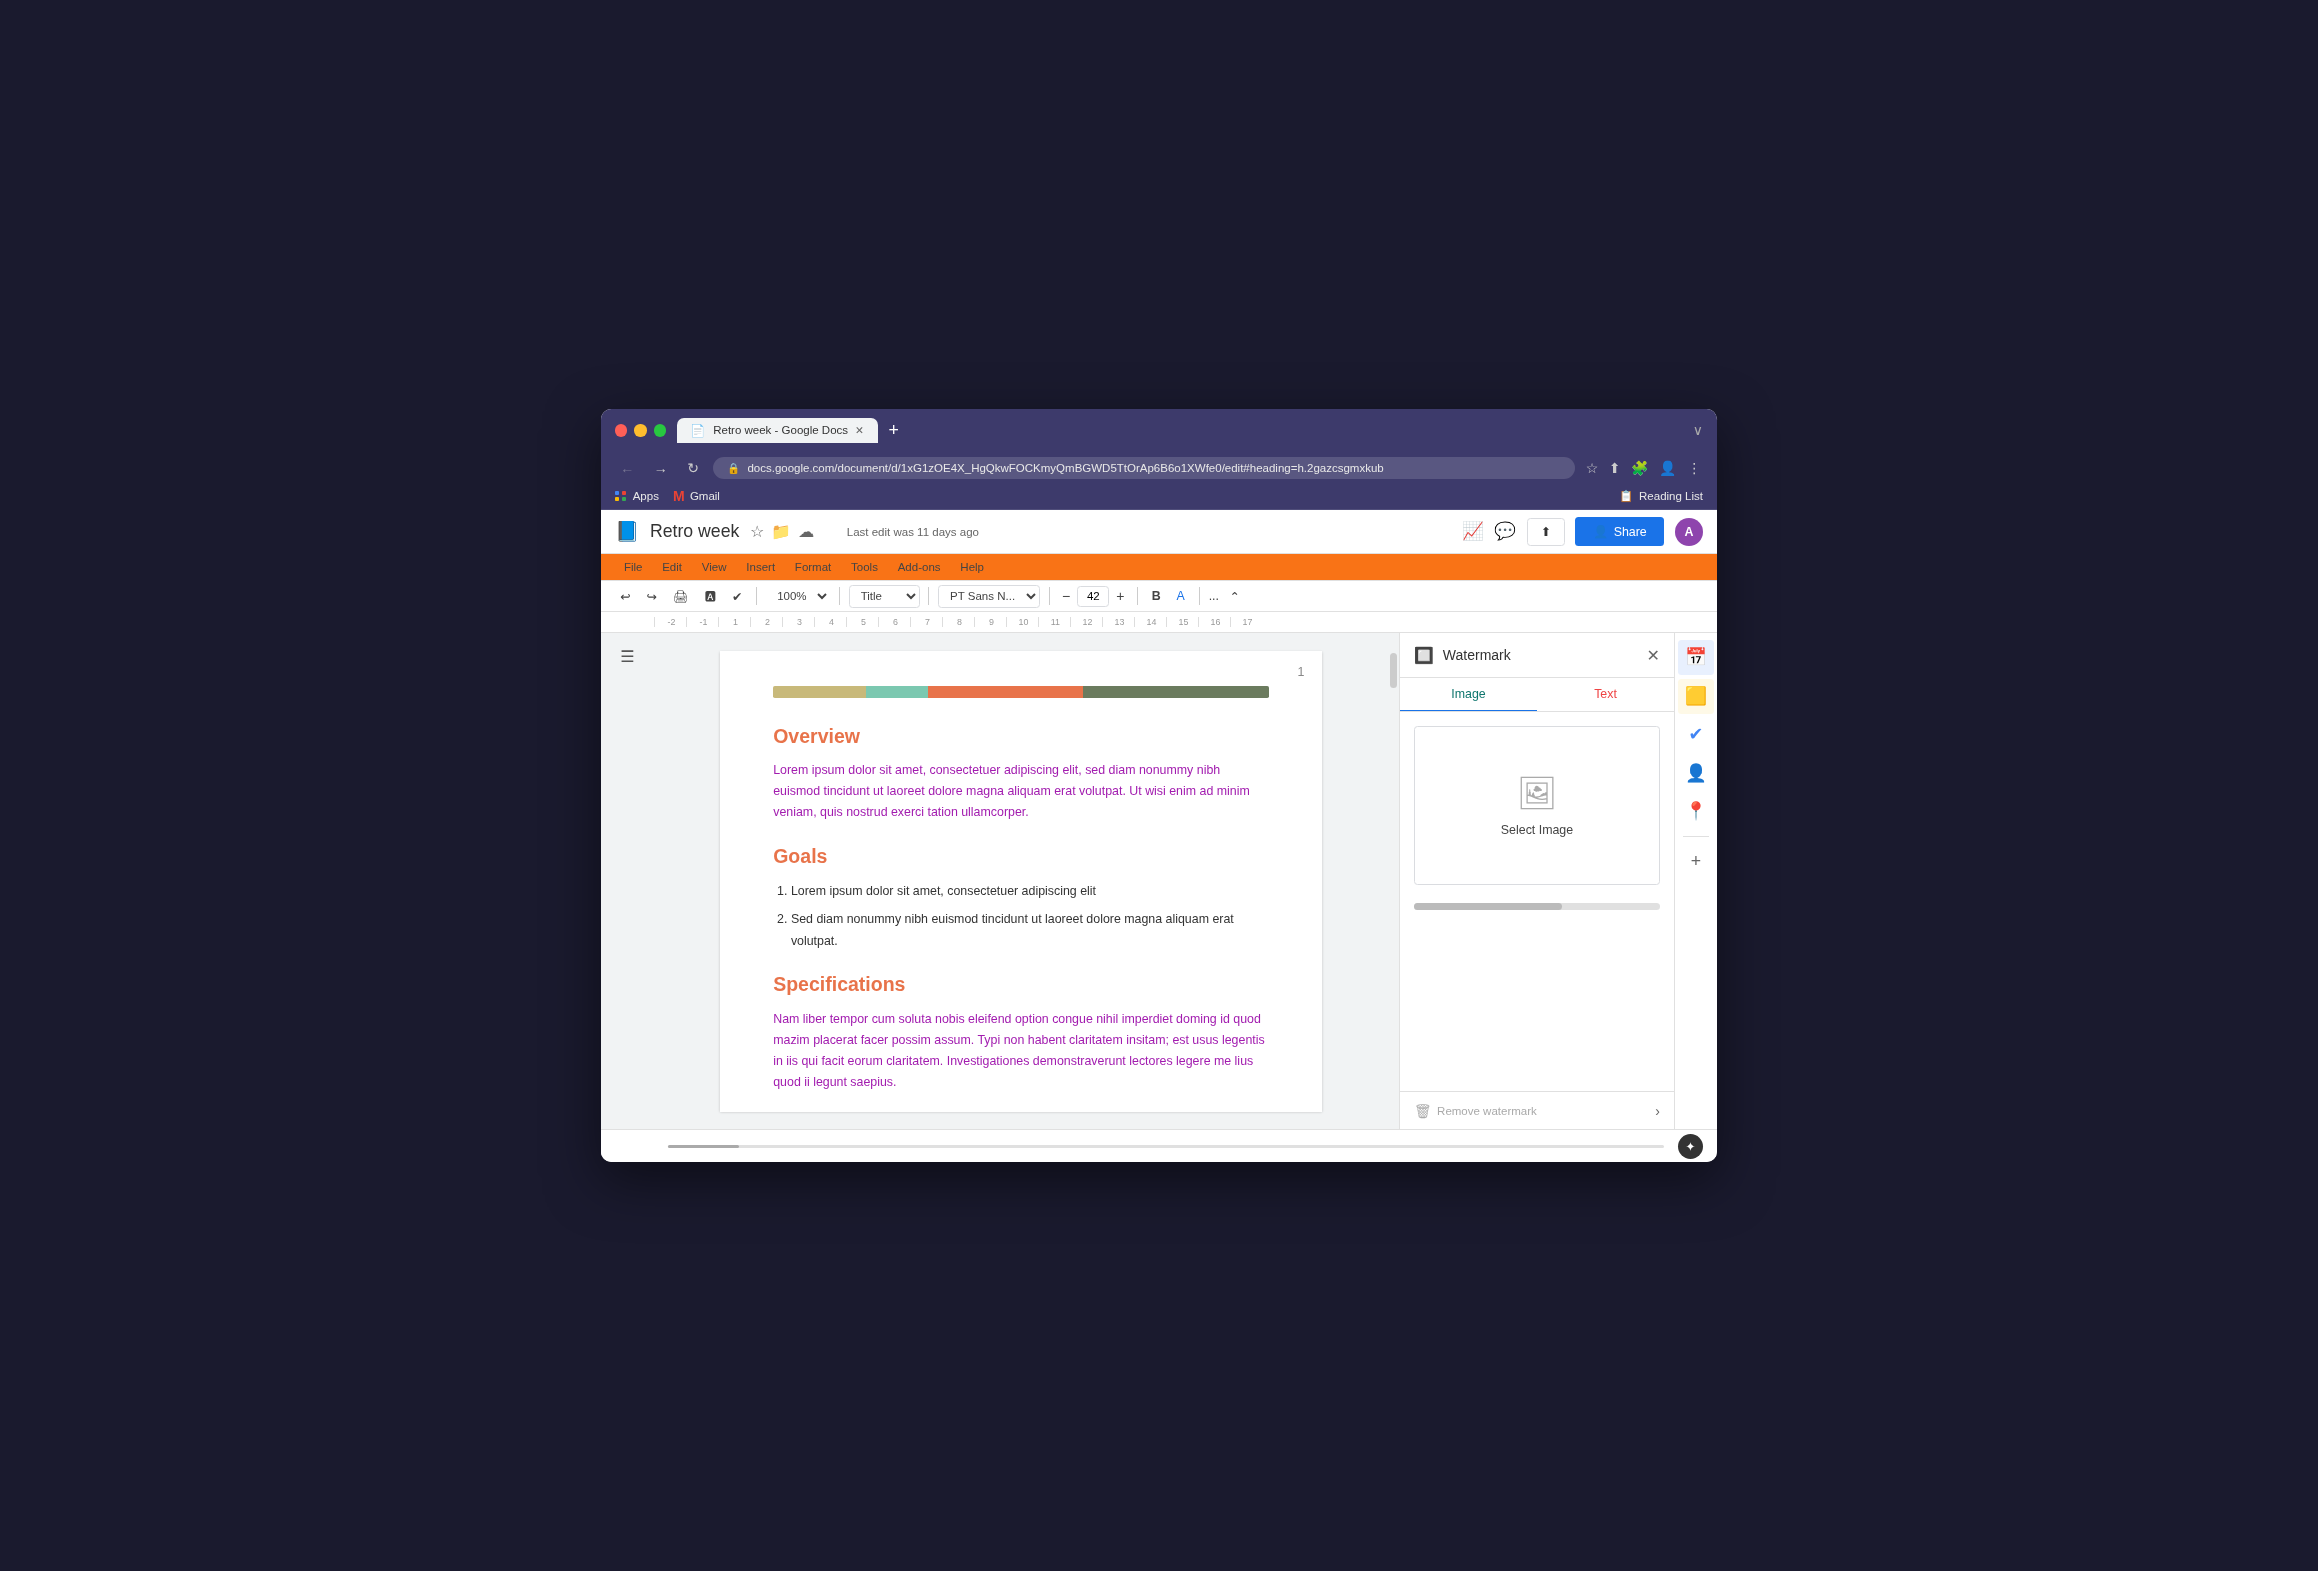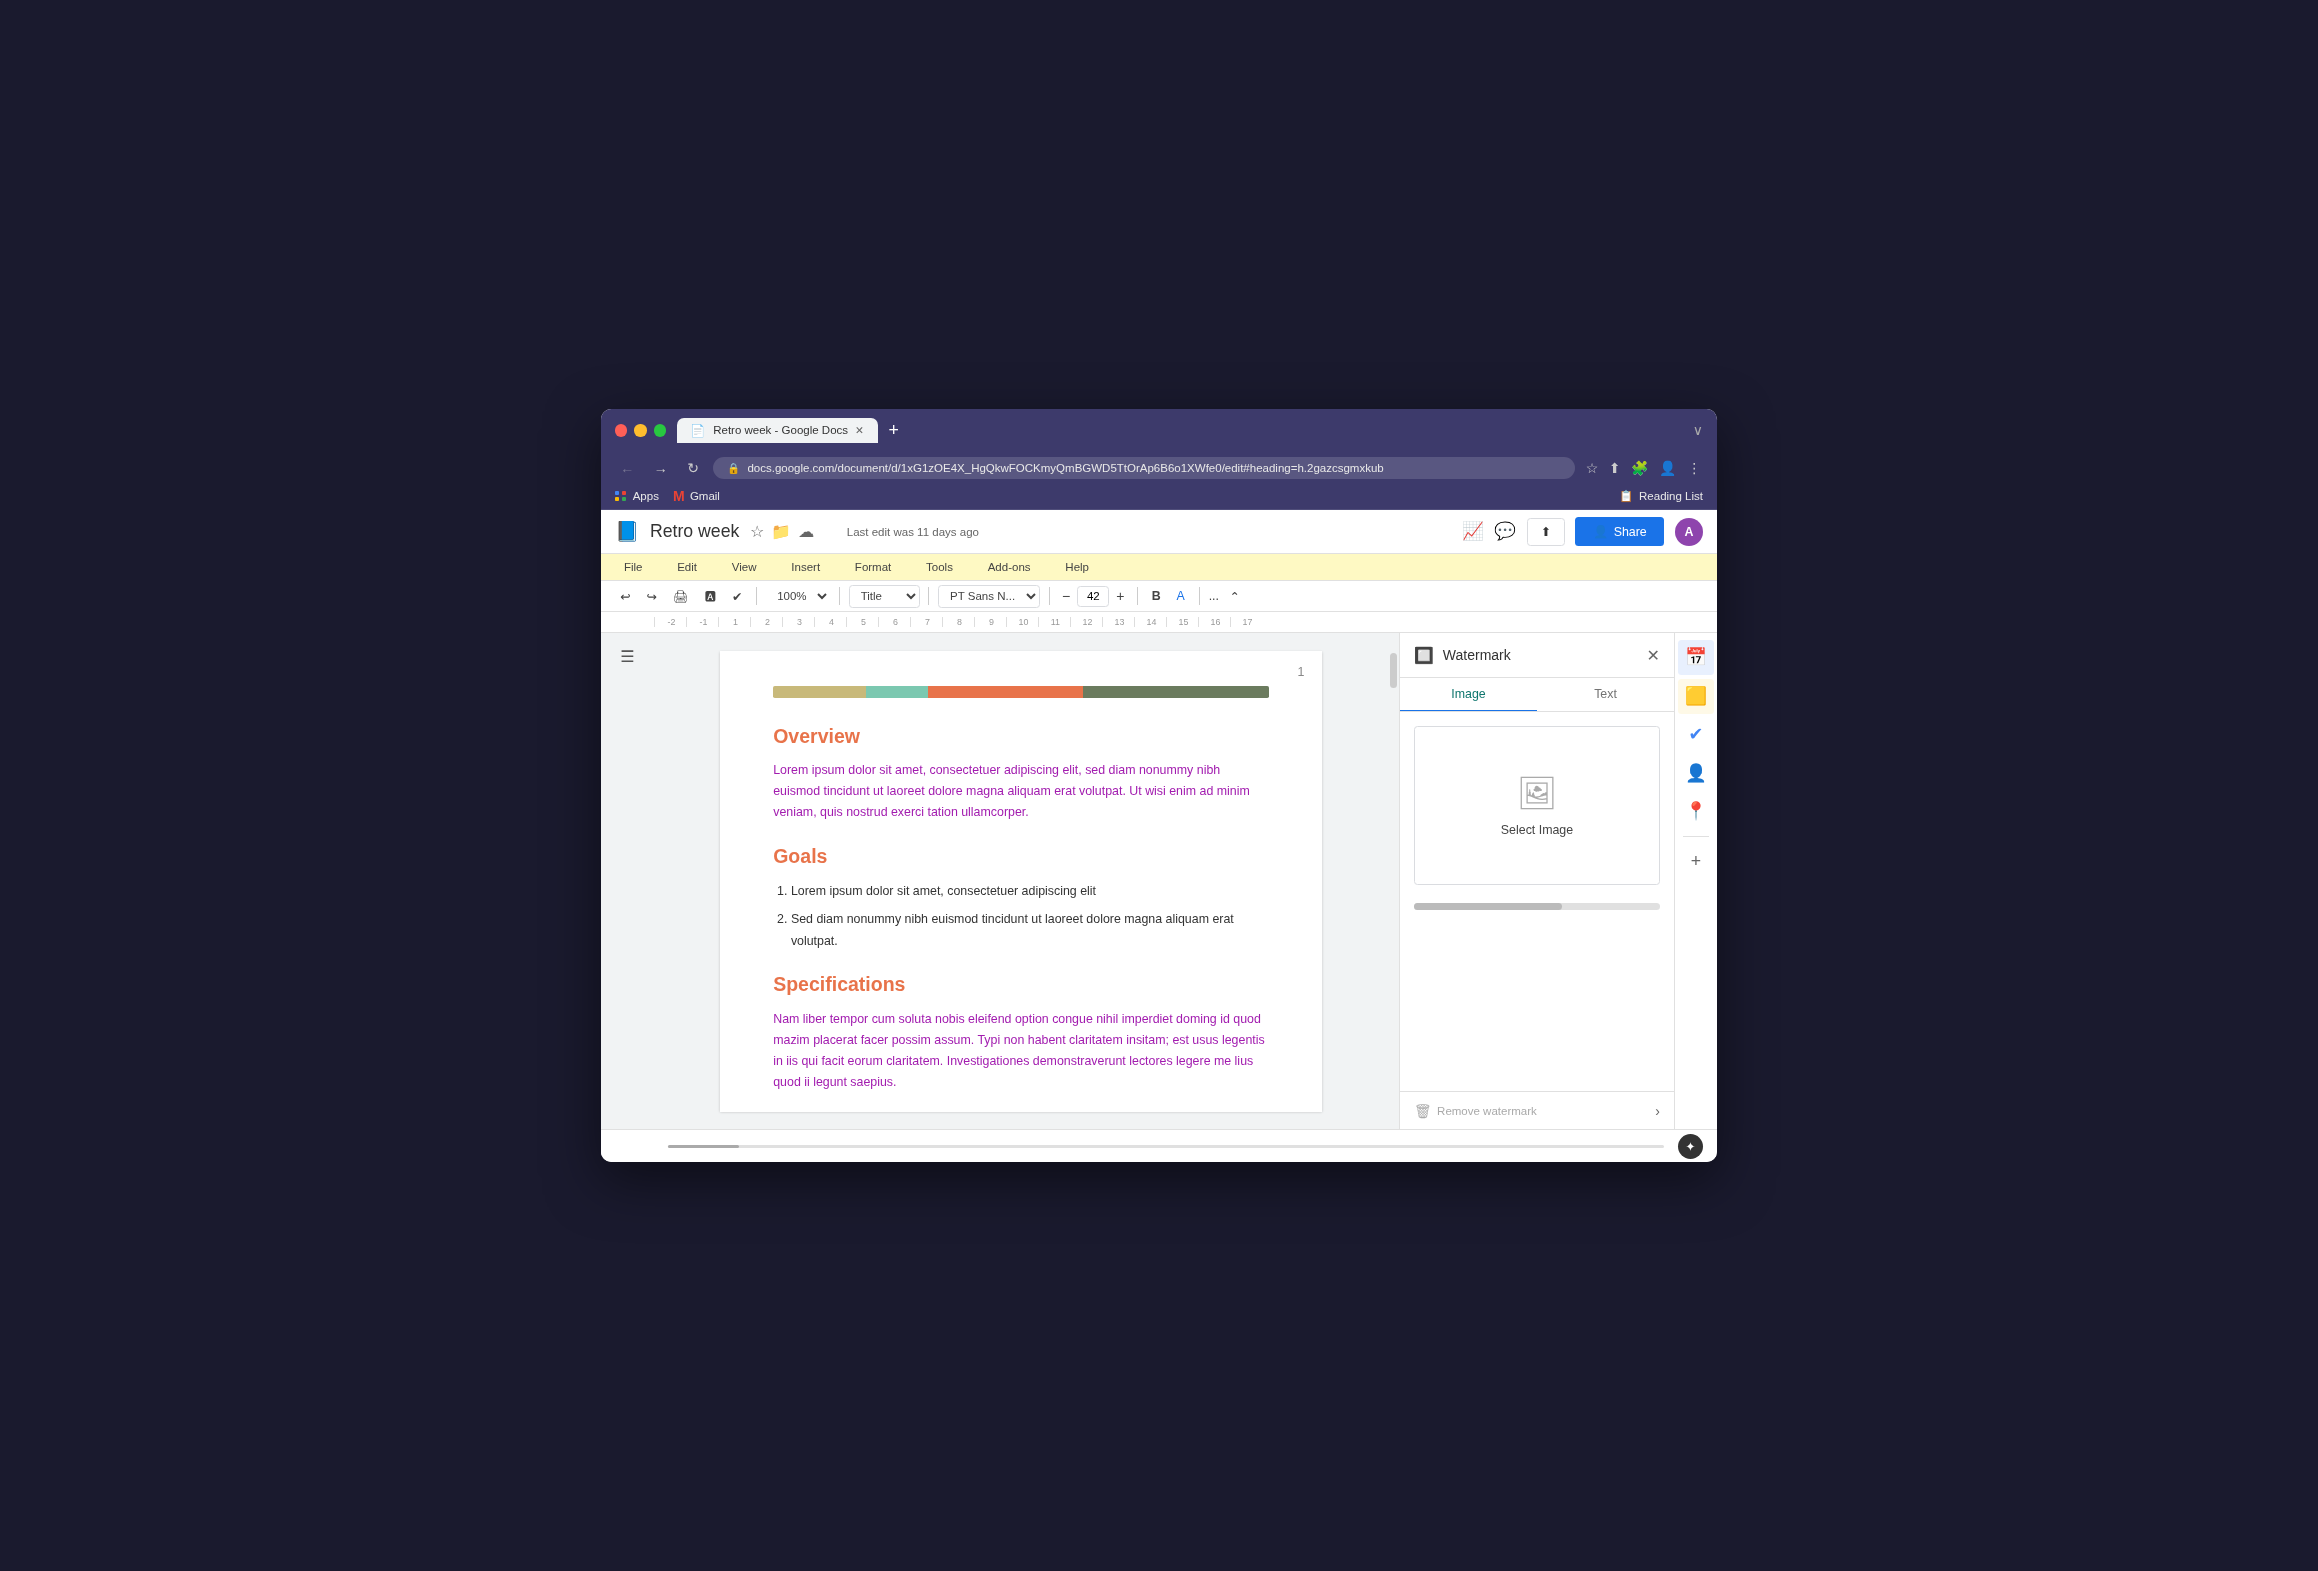--- a/index.html
+++ b/index.html
@@ -106,25 +106,25 @@
     .last-edit { font-size: 11.5px; color: #666; margin-left: 22px; cursor: pointer; }
     .header-right { margin-left: auto; display: flex; align-items: center; gap: 10.6px; }
     .trend-icon { font-size: 17.7px; color: #555; cursor: pointer; }
     .comment-icon { font-size: 17.7px; color: #555; cursor: pointer; }
     .publish-btn { display: flex; align-items: center; gap: 5.3px; border: 0.9px solid #dadce0; border-radius: 3.5px; padding: 5.3px 12.4px; font-size: 12.4px; color: #333; cursor: pointer; background: #fff; }
     .share-btn { background: #1a73e8; color: #fff; border: none; border-radius: 3.5px; padding: 7px 17.7px; font-size: 12.4px; cursor: pointer; display: flex; align-items: center; gap: 5.3px; }
     .avatar { width: 28px; height: 28px; border-radius: 50%; background: #8e44ad; display: flex; align-items: center; justify-content: center; color: #fff; font-size: 12.4px; font-weight: bold; cursor: pointer; overflow: hidden; }
 
     
     .menu-bar {
-      background: #fef9c3;
+      background: #f97316;
       padding: 3.5px 14px;
       display: flex;
       align-items: flex-end;
-      gap: 17px;
+      gap: 2px;
       border-bottom: 0.9px solid #e0e0e0;
     }
     .menu-item { font-size: 11.5px; color: #444; padding: 3.5px 8.9px; border-radius: 3.5px; cursor: pointer; }
 
     
     .toolbar {
       background: #fff;
       padding: 3.5px 14px;
       display: flex;
       align-items: center;
@@ -224,21 +224,21 @@
     .wm-icon { color: #4285f4; font-size: 16px; margin-right: 8.9px; }
     .wm-title { font-size: 14px; font-weight: 500; color: #333; flex: 1; }
     .wm-close { color: #666; font-size: 16px; cursor: pointer; }
 
     .wm-tabs { display: flex; border-bottom: 0.9px solid #e0e0e0; }
     .wm-tab {
       flex: 1;
       padding: 8.9px;
       text-align: center;
       font-size: 12.4px;
-      color: #737373;
+      color: #ef4444;
       cursor: pointer;
     }
     .wm-tab.active {
       color: #0f766e;
       border-bottom: 1.8px solid #1a73e8;
       font-weight: 500;
     }
 
     .wm-body { padding: 14px; flex: 1; overflow-y: auto; }
 

